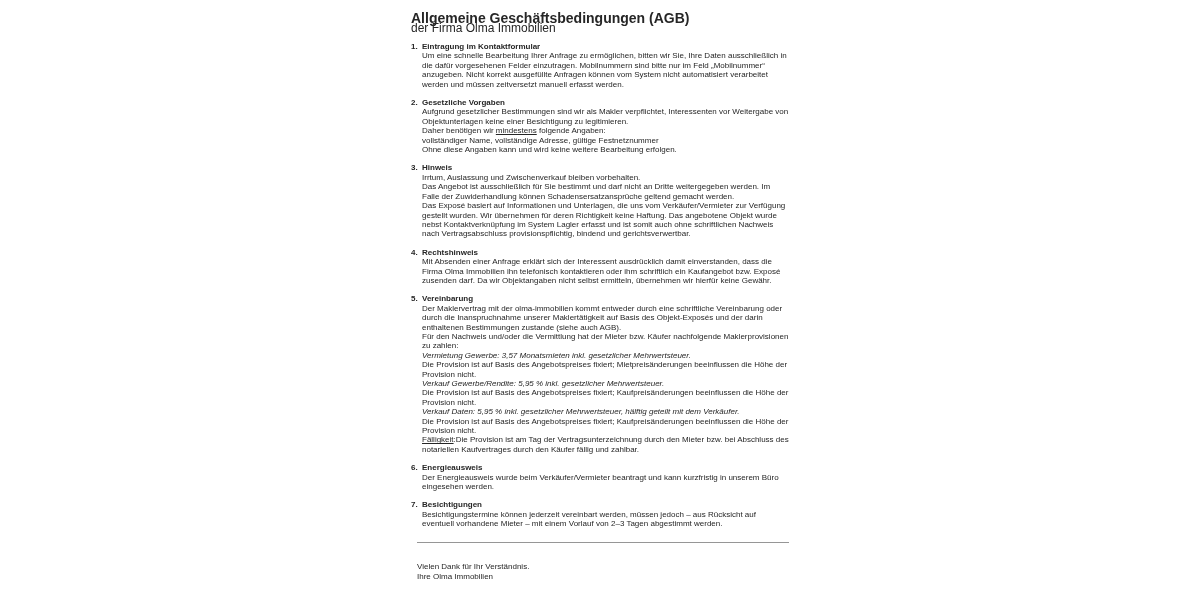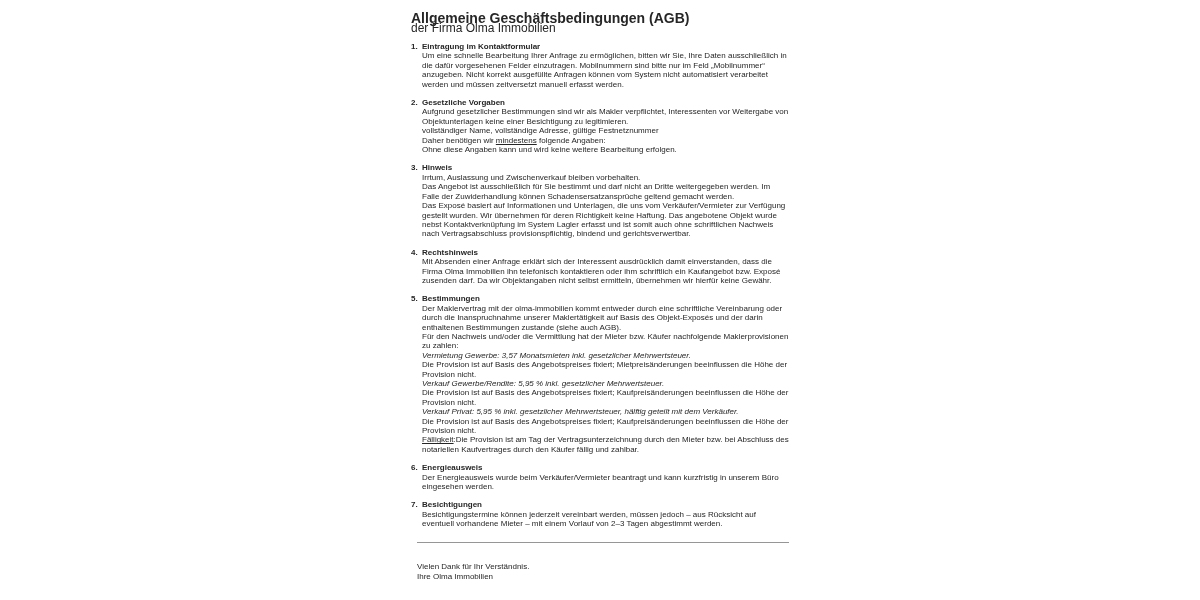--- a/index.html
+++ b/index.html
@@ -33,43 +33,43 @@
   <div class="doc-subtitle">der Firma Olma Immobilien</div>
 
   <div>
       <div class="section">
         <div class="sec-head"><span class="sec-num">1.</span><span>Eintragung im Kontaktformular</span></div>
         <p class="para"><span>Um eine schnelle Bearbeitung Ihrer Anfrage zu ermöglichen, bitten wir Sie, Ihre Daten ausschließlich in die dafür vorgesehenen Felder einzutragen. Mobilnummern sind bitte nur im Feld „Mobilnummer“ anzugeben. Nicht korrekt ausgefüllte Anfragen können vom System nicht automatisiert verarbeitet werden und müssen zeitversetzt manuell erfasst werden.</span></p>
       </div>
       <div class="section">
         <div class="sec-head"><span class="sec-num">2.</span><span>Gesetzliche Vorgaben</span></div>
         <p class="para"><span>Aufgrund gesetzlicher Bestimmungen sind wir als Makler verpflichtet, Interessenten vor Weitergabe von Objektunterlagen keine einer Besichtigung zu legitimieren.</span></p>
+        <p class="para"><span>Daher benötigen wir </span><span class="u">mindestens</span><span> folgende Angaben:</span></p>
         <p class="para"><span>vollständiger Name, vollständige Adresse, gültige Festnetznummer</span></p>
-        <p class="para"><span>Daher benötigen wir </span><span class="u">mindestens</span><span> folgende Angaben:</span></p>
         <p class="para"><span class="b">Ohne diese Angaben kann und wird keine weitere Bearbeitung erfolgen.</span></p>
       </div>
       <div class="section">
         <div class="sec-head"><span class="sec-num">3.</span><span>Hinweis</span></div>
         <p class="para"><span>Irrtum, Auslassung und Zwischenverkauf bleiben vorbehalten.</span></p>
         <p class="para"><span>Das Angebot ist ausschließlich für Sie bestimmt und darf nicht an Dritte weitergegeben werden. Im Falle der Zuwiderhandlung können Schadensersatzansprüche geltend gemacht werden.</span></p>
         <p class="para"><span>Das Exposé basiert auf Informationen und Unterlagen, die uns vom Verkäufer/Vermieter zur Verfügung gestellt wurden. Wir übernehmen für deren Richtigkeit keine Haftung. Das angebotene Objekt wurde nebst Kontaktverknüpfung im System Lagler erfasst und ist somit auch ohne schriftlichen Nachweis nach Vertragsabschluss provisionspflichtig, bindend und gerichtsverwertbar.</span></p>
       </div>
       <div class="section">
         <div class="sec-head"><span class="sec-num">4.</span><span>Rechtshinweis</span></div>
         <p class="para"><span>Mit Absenden einer Anfrage erklärt sich der Interessent ausdrücklich damit einverstanden, dass die Firma Olma Immobilien ihn telefonisch kontaktieren oder ihm schriftlich ein Kaufangebot bzw. Exposé zusenden darf. Da wir Objektangaben nicht selbst ermitteln, übernehmen wir hierfür keine Gewähr.</span></p>
       </div>
       <div class="section">
-        <div class="sec-head"><span class="sec-num">5.</span><span>Bestimmungen</span></div>
+        <div class="sec-head"><span class="sec-num">5.</span><span>Vereinbarung</span></div>
         <p class="para"><span>Der Maklervertrag mit der olma-immobilien kommt entweder durch eine schriftliche Vereinbarung oder durch die Inanspruchnahme unserer Maklertätigkeit auf Basis des Objekt-Exposés und der darin enthaltenen Bestimmungen zustande (siehe auch AGB).</span></p>
         <p class="para"><span>Für den Nachweis und/oder die Vermittlung hat der Mieter bzw. Käufer nachfolgende Maklerprovisionen zu zahlen:</span></p>
         <p class="para"><span class="b i">Vermietung Gewerbe</span><span class="i">: 3,57 Monatsmieten inkl. gesetzlicher Mehrwertsteuer.</span></p>
         <p class="para"><span>Die Provision ist auf Basis des Angebotspreises fixiert; Mietpreisänderungen beeinflussen die Höhe der Provision nicht.</span></p>
         <p class="para"><span class="b i">Verkauf Gewerbe/Rendite</span><span class="i">: 5,95 % inkl. gesetzlicher Mehrwertsteuer.</span></p>
         <p class="para"><span>Die Provision ist auf Basis des Angebotspreises fixiert; Kaufpreisänderungen beeinflussen die Höhe der Provision nicht.</span></p>
-        <p class="para"><span class="b i">Verkauf Privat</span><span class="i">: 5,95 % inkl. gesetzlicher Mehrwertsteuer, hälftig geteilt mit dem Verkäufer.</span></p>
+        <p class="para"><span class="b i">Verkauf Daten</span><span class="i">: 5,95 % inkl. gesetzlicher Mehrwertsteuer, hälftig geteilt mit dem Verkäufer.</span></p>
         <p class="para"><span>Die Provision ist auf Basis des Angebotspreises fixiert; Kaufpreisänderungen beeinflussen die Höhe der Provision nicht.</span></p>
         <p class="para gap"><span class="b u">Fälligkeit</span><span>:Die Provision ist am Tag der Vertragsunterzeichnung durch den Mieter bzw. bei Abschluss des notariellen Kaufvertrages durch den Käufer fällig und zahlbar.</span></p>
       </div>
       <div class="section">
         <div class="sec-head"><span class="sec-num">6.</span><span>Energieausweis</span></div>
         <p class="para"><span>Der Energieausweis wurde beim Verkäufer/Vermieter beantragt und kann kurzfristig in unserem Büro eingesehen werden.</span></p>
       </div>
       <div class="section">
         <div class="sec-head"><span class="sec-num">7.</span><span>Besichtigungen</span></div>
         <p class="para"><span>Besichtigungstermine können jederzeit vereinbart werden, müssen jedoch – aus Rücksicht auf eventuell vorhandene Mieter – mit einem Vorlauf von 2–3 Tagen abgestimmt werden.</span></p>

